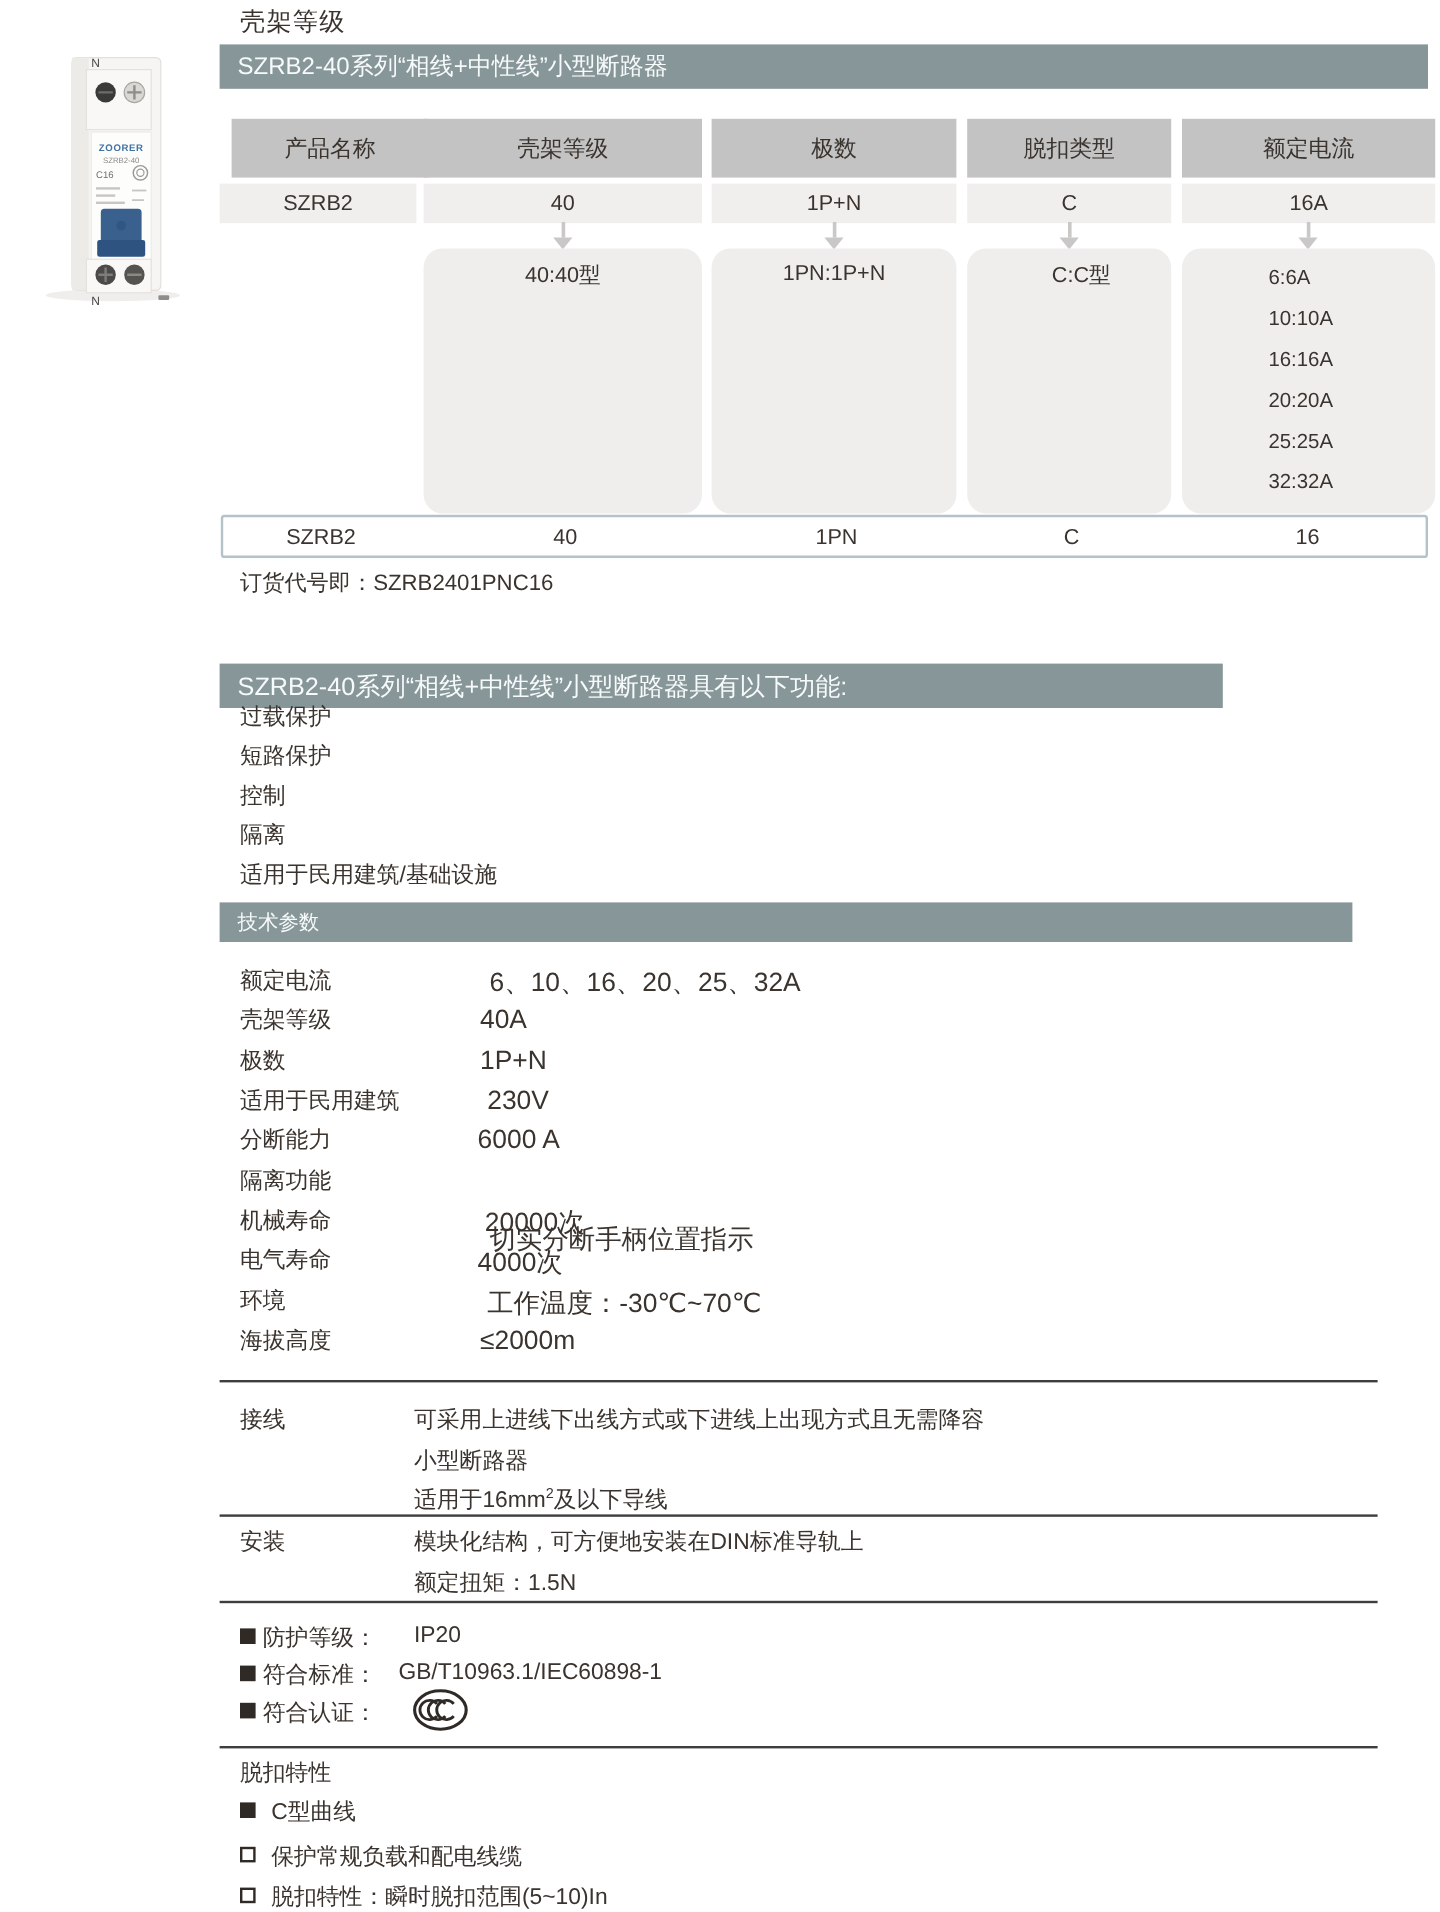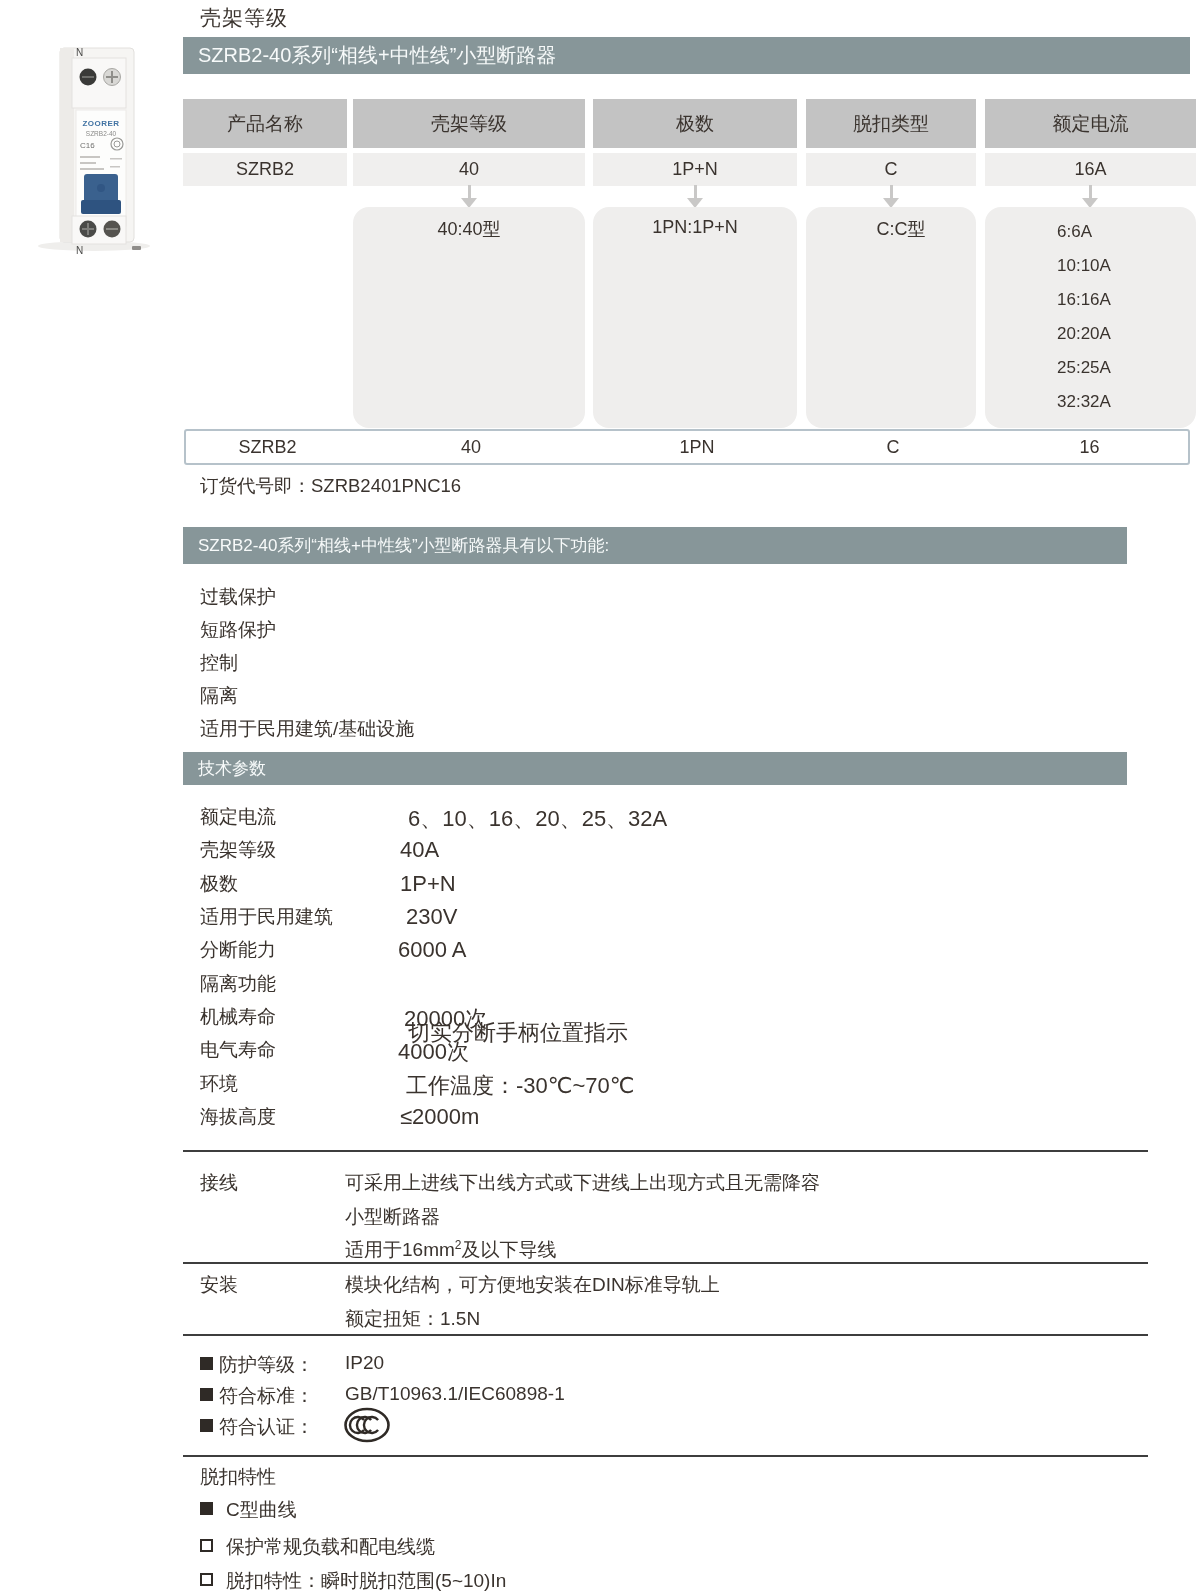--- a/index.html
+++ b/index.html
@@ -96,21 +96,21 @@
     <rect x="114" y="210" width="9" height="4" rx="1" fill="#8f8d8a"></rect>
   </svg>
 </div>
 
 <div class="abs page-title" style="left:200px; top:4px;">壳架等级</div>
 
 <div class="abs bar" style="left:183px; top:37px; width:1007px; height:37px;">
   <span>SZRB2-40系列“相线+中性线”小型断路器</span>
 </div>
 
-<div class="abs th" style="left:183px; top:99px; width:164px; height:49px;">产品名称</div>
+<div class="abs th" style="left:193px; top:99px; width:164px; height:49px;">产品名称</div>
 <div class="abs th" style="left:353px; top:99px; width:232px; height:49px;">壳架等级</div>
 <div class="abs th" style="left:593px; top:99px; width:204px; height:49px;">极数</div>
 <div class="abs th" style="left:806px; top:99px; width:170px; height:49px;">脱扣类型</div>
 <div class="abs th" style="left:985px; top:99px; width:211px; height:49px;">额定电流</div>
 
 <div class="abs td" style="left:183px; top:153px; width:164px; height:33px;">SZRB2</div>
 <div class="abs td" style="left:353px; top:153px; width:232px; height:33px;">40</div>
 <div class="abs td" style="left:593px; top:153px; width:204px; height:33px;">1P+N</div>
 <div class="abs td" style="left:806px; top:153px; width:170px; height:33px;">C</div>
 <div class="abs td" style="left:985px; top:153px; width:211px; height:33px;">16A</div>
@@ -155,21 +155,21 @@
 <div class="abs result-row" style="left:184px; top:429px; width:1006px; height:36px;">
   <div class="result-cell" style="left:0px;   width:163px;">SZRB2</div>
   <div class="result-cell" style="left:169px; width:232px;">40</div>
   <div class="result-cell" style="left:409px; width:204px;">1PN</div>
   <div class="result-cell" style="left:622px; width:170px;">C</div>
   <div class="result-cell" style="left:801px; width:205px;">16</div>
 </div>
 
 <div class="abs order-line" style="left:200px; top:473px;">订货代号即：SZRB2401PNC16</div>
 
-<div class="abs bar" style="left:183px; top:527px; width:944px; height:37px; font-size:17px;">
+<div class="abs bar" style="left:183px; top:553px; width:836px; height:37px; font-size:21px;">
   <span>SZRB2-40系列“相线+中性线”小型断路器具有以下功能:</span>
 </div>
 <div class="abs feature" style="left:200px; top:584px;">过载保护</div>
 <div class="abs feature" style="left:200px; top:617px;">短路保护</div>
 <div class="abs feature" style="left:200px; top:650px;">控制</div>
 <div class="abs feature" style="left:200px; top:683px;">隔离</div>
 <div class="abs feature" style="left:200px; top:716px;">适用于民用建筑/基础设施</div>
 
 <div class="abs bar bar-small" style="left:183px; top:752px; width:944px; height:33px;">
   <span>技术参数</span>
@@ -210,21 +210,21 @@
 <div class="abs sec-text" style="left:345px; top:1306px;">额定扭矩：1.5N</div>
 
 <div class="abs divider" style="left:183px; top:1334px; width:965px;"></div>
 
 <div class="abs sq-filled" style="left:200px; top:1357px;"></div>
 <div class="abs sec-label" style="left:219px; top:1352px;">防护等级：</div>
 <div class="abs sec-text" style="left:345px; top:1352px;">IP20</div>
 
 <div class="abs sq-filled" style="left:200px; top:1388px;"></div>
 <div class="abs sec-label" style="left:219px; top:1383px;">符合标准：</div>
-<div class="abs sec-text" style="left:345px; top:1383px;">GB/T10963.1/IEC60898-1</div>
+<div class="abs sec-text" style="left:332px; top:1383px;">GB/T10963.1/IEC60898-1</div>
 
 <div class="abs sq-filled" style="left:200px; top:1419px;"></div>
 <div class="abs sec-label" style="left:219px; top:1414px;">符合认证：</div>
 <div class="abs" style="left:343px; top:1406px;">
   <svg width="48" height="38" viewBox="0 0 48 38">
     <ellipse cx="24" cy="19" rx="21.5" ry="16" fill="none" stroke="#2f2a26" stroke-width="2.6"></ellipse>
     <path d="M 21.1 13.9 A 8 8 0 1 0 21.1 24.1" fill="none" stroke="#2f2a26" stroke-width="2.4"></path>
     <path d="M 28.1 13.9 A 8 8 0 1 0 28.1 24.1" fill="none" stroke="#2f2a26" stroke-width="2.4"></path>
     <path d="M 35.1 13.9 A 8 8 0 1 0 35.1 24.1" fill="none" stroke="#2f2a26" stroke-width="2.4"></path>
   </svg>

